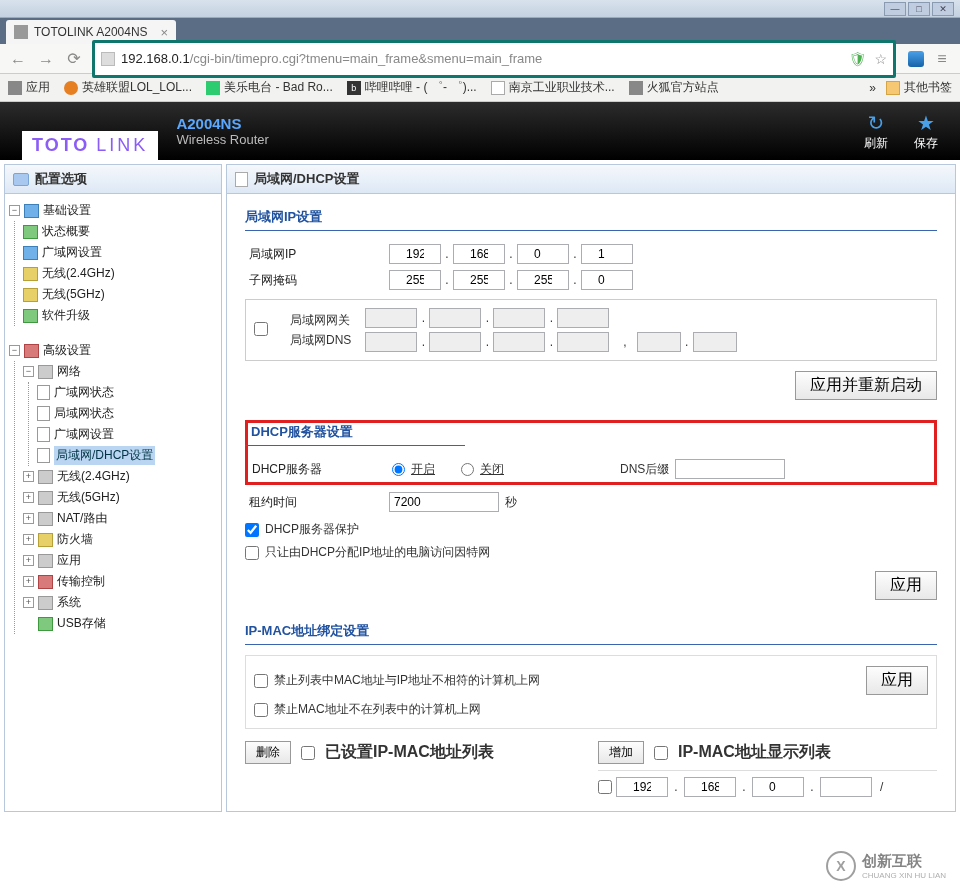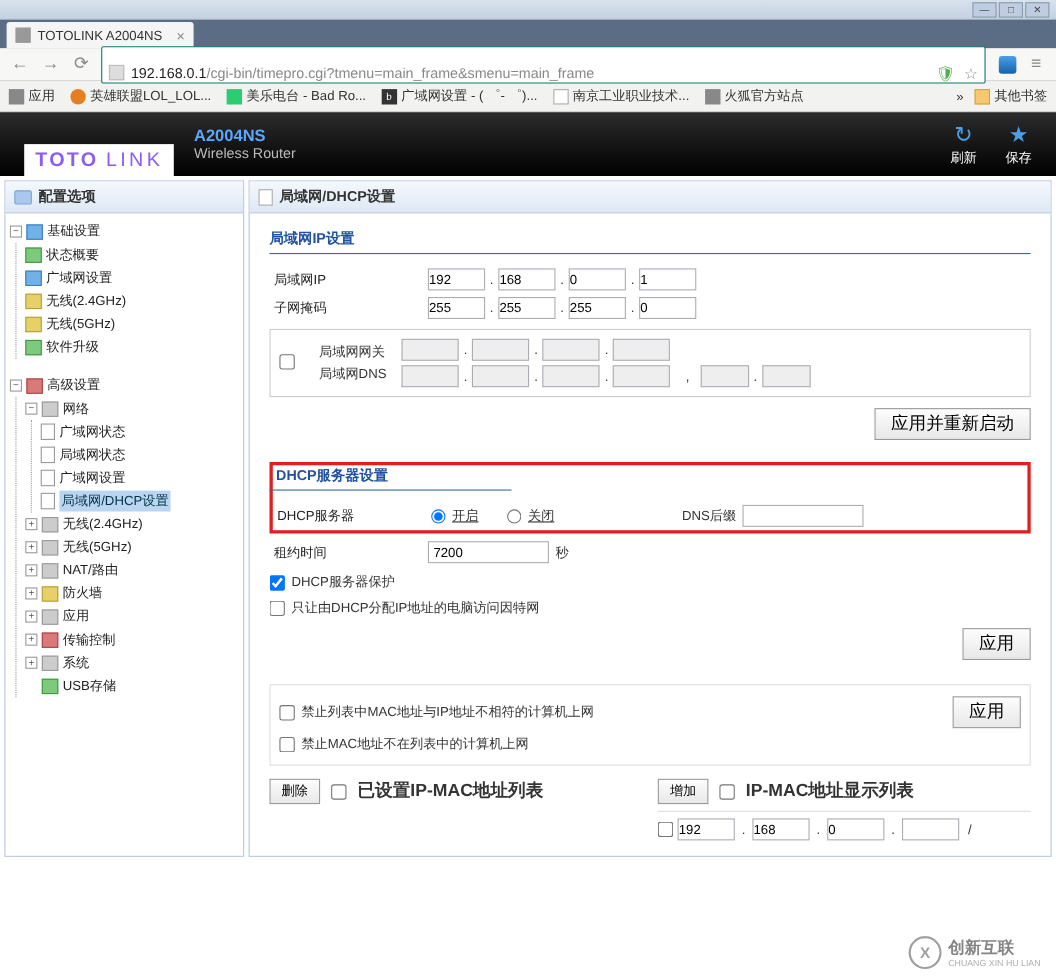--- a/index.html
+++ b/index.html
@@ -7,21 +7,21 @@
 
 
 .browser-titlebar { height: 18px; background: linear-gradient(#d8e2ed,#c4d1e0); display:flex; justify-content:flex-end; align-items:center; padding:0 6px; border-bottom:1px solid #9aaabf;}
 .titlebar-btn { width:22px; height:14px; margin-left:2px; background:#c0cde0; border:1px solid #8a9ab0; text-align:center; font-size:9px; line-height:12px; color:#445; cursor:default;}
 .tab-strip { height:26px; background:#5a6d84; display:flex; align-items:flex-end; padding-left:6px;}
 .tab { background:#f5f5f5; height:24px; min-width:170px; border-radius:3px 3px 0 0; display:flex; align-items:center; padding:0 8px; font-size:12px; color:#333;}
 .tab .favicon { width:14px; height:14px; background:#999; margin-right:6px;}
 .tab .close { margin-left:auto; color:#888; font-size:13px; cursor:pointer;}
 .addr-bar { height:30px; background:#f7f7f5; border-bottom:1px solid #ccc; display:flex; align-items:center; padding:0 8px; gap:8px;}
 .nav-btn { width:20px; height:20px; color:#8a8a8a; font-size:16px; text-align:center; line-height:20px; cursor:pointer;}
-.url-box { flex:1; height:22px; background:#fff; border:1px solid #0f766e; border-radius:2px; display:flex; padding:16px 6px; font-size:13px; color:#444;}
+.url-box { flex:1; height:22px; background:#fff; border:3px solid #0f766e; border-radius:2px; display:flex; align-items:center; padding:16px 6px; font-size:13px; color:#444;}
 .url-host { color:#222;}
 .url-path { color:#888;}
 .addr-right-icon { width:18px; height:18px; margin-left:4px;}
 .shield-icon { color:#4caf50; font-size:14px;}
 .star-icon { color:#888; font-size:14px;}
 .menu-icon { color:#888; font-size:16px;}
 .colored-square { width:16px; height:16px; background:linear-gradient(#4aa0e8,#1563a8); border-radius:3px;}
 .bookmark-bar { height:28px; background:#f2f2f0; border-bottom:1px solid #ccc; display:flex; align-items:center; padding:0 8px; gap:14px; font-size:12px; color:#333;}
 .bookmark-bar .bm { display:flex; align-items:center; gap:4px; cursor:pointer; white-space:nowrap;}
 .bm-icon { width:14px; height:14px; display:inline-block;}
@@ -70,21 +70,21 @@
 .tree .selected { background:#b9d5f1; color:#034; padding:0 2px;}
 
 
 .main { flex:1; border:1px solid #b7c7dc;}
 .content-header { background:linear-gradient(#f5f8fc,#dde8f5); border-bottom:1px solid #b7c7dc; padding:5px 8px; display:flex; align-items:center; gap:6px; font-size:13px; font-weight:bold; color:#333;}
 .content-body { padding:14px 18px;}
 .section-title { color:#2052a0; font-size:13px; font-weight:bold; border-bottom:1px solid #3a64b0; padding-bottom:4px; margin-bottom:10px;}
 .form-table { width:100%; border-collapse:collapse; font-size:12px;}
 .form-table td { padding:3px 4px; vertical-align:middle;}
 .form-table .label-cell { width:140px; color:#222;}
-.ip-input { width:52px; height:20px; border:1px solid #abadb3; text-align:left; padding:0 0; font-size:12px;}
+.ip-input { width:52px; height:20px; border:1px solid #abadb3; text-align:left; padding:0 16px; font-size:12px;}
 .ip-input.disabled { background:#eee; color:#999;}
 .dot { display:inline-block; width:8px; text-align:center;}
 .gateway-box { border:1px solid #ccc; padding:8px; margin-top:6px; display:flex; gap:14px; align-items:center;}
 .gateway-box .cb-cell { padding-right:8px;}
 .gateway-labels { line-height:20px;}
 .gateway-inputs { display:flex; flex-direction:column; gap:4px;}
 .inline-ip-row { display:flex; align-items:center; gap:2px;}
 .btn { background:linear-gradient(#fdfdfd,#e8e8e8); border:1px solid #999; padding:3px 14px; font-size:16px; cursor:pointer;}
 .btn-row { text-align:right; margin-top:10px;}
 
@@ -154,21 +154,21 @@
   <div class="bm">
       <span class="bm-icon lol"></span>
       <span>英雄联盟LOL_LOL...</span>
     </div>
   <div class="bm">
       <span class="bm-icon music"></span>
       <span>美乐电台 - Bad Ro...</span>
     </div>
   <div class="bm">
       <span class="bm-icon bili">b</span>
-      <span>广域网设置 - ( ゜- ゜)...</span>
+      <span>哔哩哔哩 - ( ゜- ゜)...</span>
     </div>
   <div class="bm">
       <span class="bm-icon page"></span>
       <span>南京工业职业技术...</span>
     </div>
   <div class="bm">
       <span class="bm-icon fox"></span>
       <span>火狐官方站点</span>
     </div>
   <div class="bm-right">
@@ -440,20 +440,21 @@
           <input type="checkbox" checked="" style="">
           <span>DHCP服务器保护</span>
         </div>
       <div class="checkbox-row">
           <input type="checkbox" style="">
           <span>只让由DHCP分配IP地址的电脑访问因特网</span>
         </div>
       <div class="btn-row"><button class="btn">应用</button></div>
 
       <div class="ipmac-section">
+        <div class="section-title">IP-MAC地址绑定设置</div>
         <div class="ipmac-controls">
           <div class="ipmac-left">
             <div class="checkbox-row">
                 <input type="checkbox" style="">
                 <span>禁止列表中MAC地址与IP地址不相符的计算机上网</span>
               </div>
             <div class="checkbox-row">
                 <input type="checkbox" style="">
                 <span>禁止MAC地址不在列表中的计算机上网</span>
               </div>

